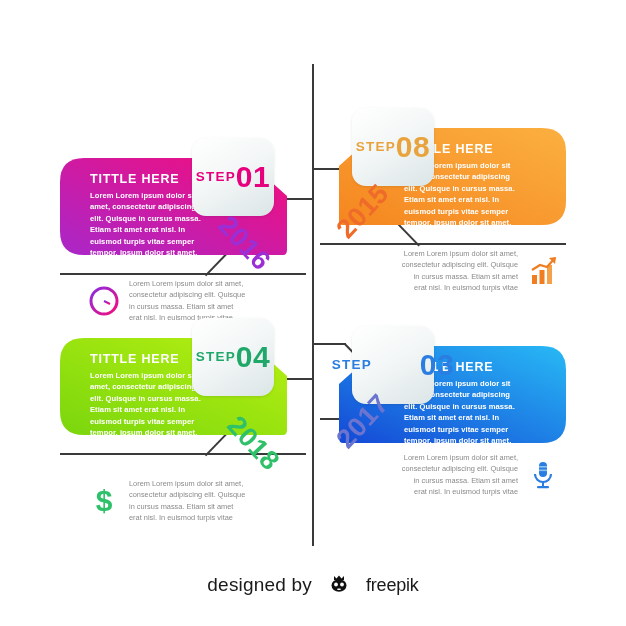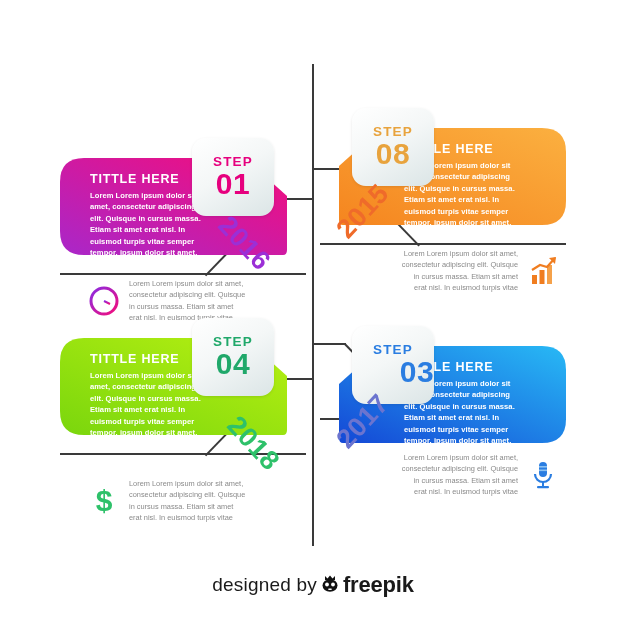--- a/index.html
+++ b/index.html
@@ -29,38 +29,38 @@
   }
   .card-text{
     position:absolute;color:#ffffff;font-size:7.6px;line-height:1.5;
     font-weight:bold;letter-spacing:.05px;
   }
 
   
   .step-plate{
     position:absolute;width:82px;height:78px;border-radius:14px;
     background:linear-gradient(150deg,#ffffff 0%,#f4f7f7 45%,#dbe5e6 100%);
-    display:flex;flex-direction:column;align-items:center;justify-content:center;
+    display:flex;flex-direction:row;align-items:center;justify-content:center;
     box-shadow:0 1px 3px rgba(0,0,0,.10);
   }
   .step-word{font-size:13.5px;font-weight:bold;letter-spacing:1.2px;line-height:1;}
   .step-num{font-size:30px;font-weight:bold;line-height:1.05;letter-spacing:.5px;}
 
   
   .caption{position:absolute;display:flex;align-items:center;gap:9px;}
   .caption-text{font-size:7.4px;line-height:1.55;color:#8a8a8a;width:118px;}
   .caption .icon{width:32px;height:32px;flex:0 0 32px;}
 
   
   .footer{
     position:absolute;left:0;right:0;top:572px;display:flex;
-    align-items:center;justify-content:center;gap:2px;color:#1a1a1a;
+    align-items:center;justify-content:center;gap:16px;color:#1a1a1a;
   }
   .footer .designed{font-size:19px;font-weight:400;letter-spacing:.2px;}
-  .footer .brand{font-size:22px;font-weight:bold;letter-spacing:-.2px;}
+  .footer .brand{font-size:18px;font-weight:normal;letter-spacing:-.2px;}
 </style>
 </head>
 <body>
 
 <div class="stage">
 
   <div>
     <div class="timeline-axis"></div>
 
     <div class="stub" style="left:312px;top:168px;width:34px;"></div>

